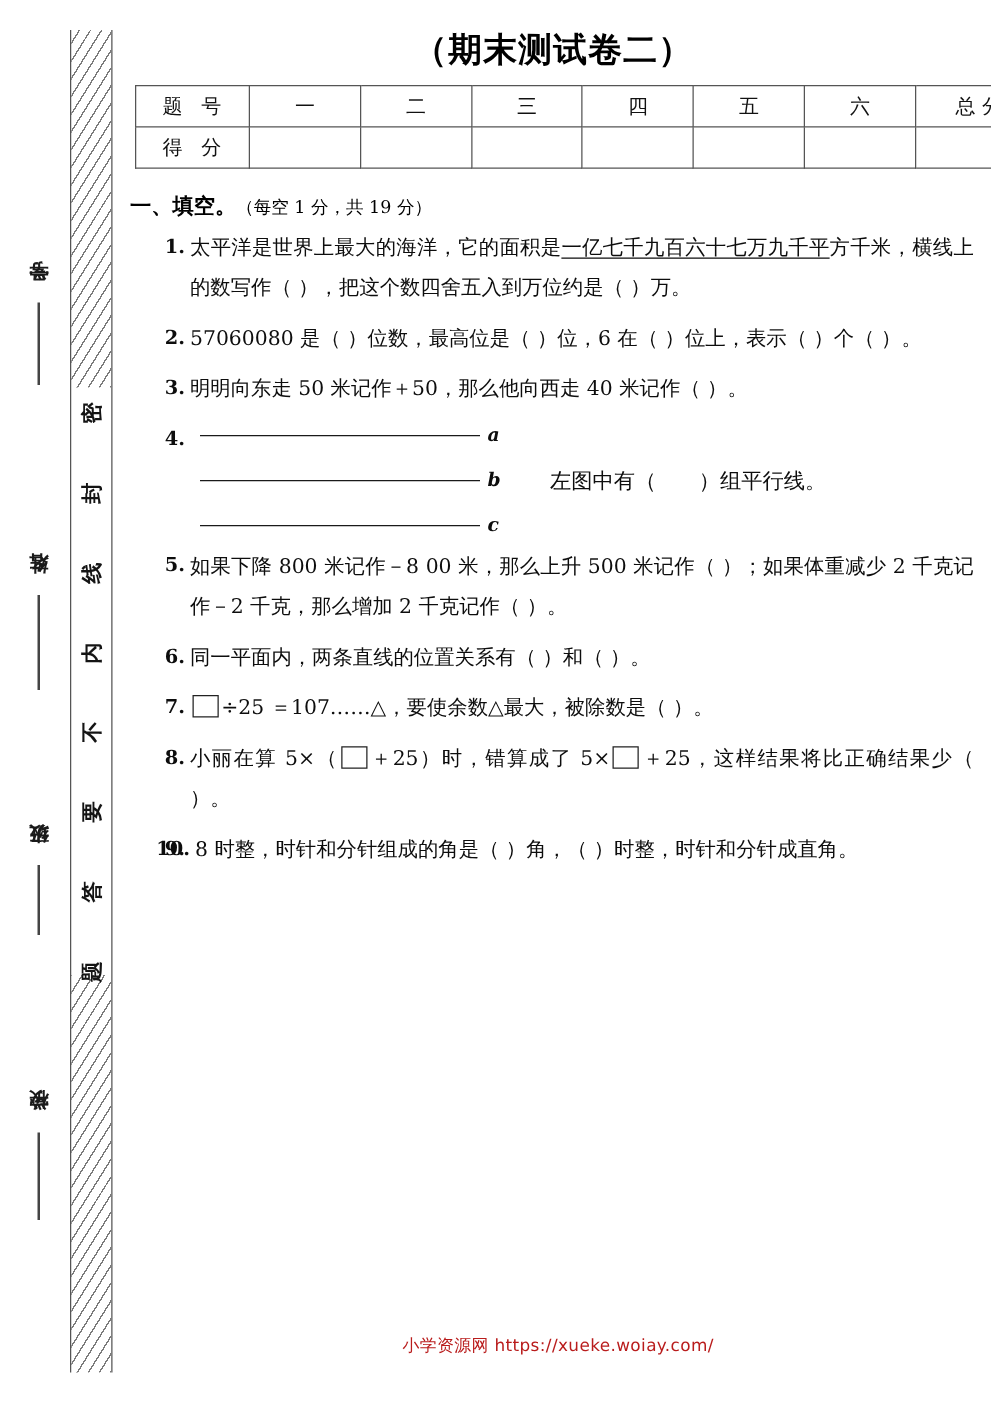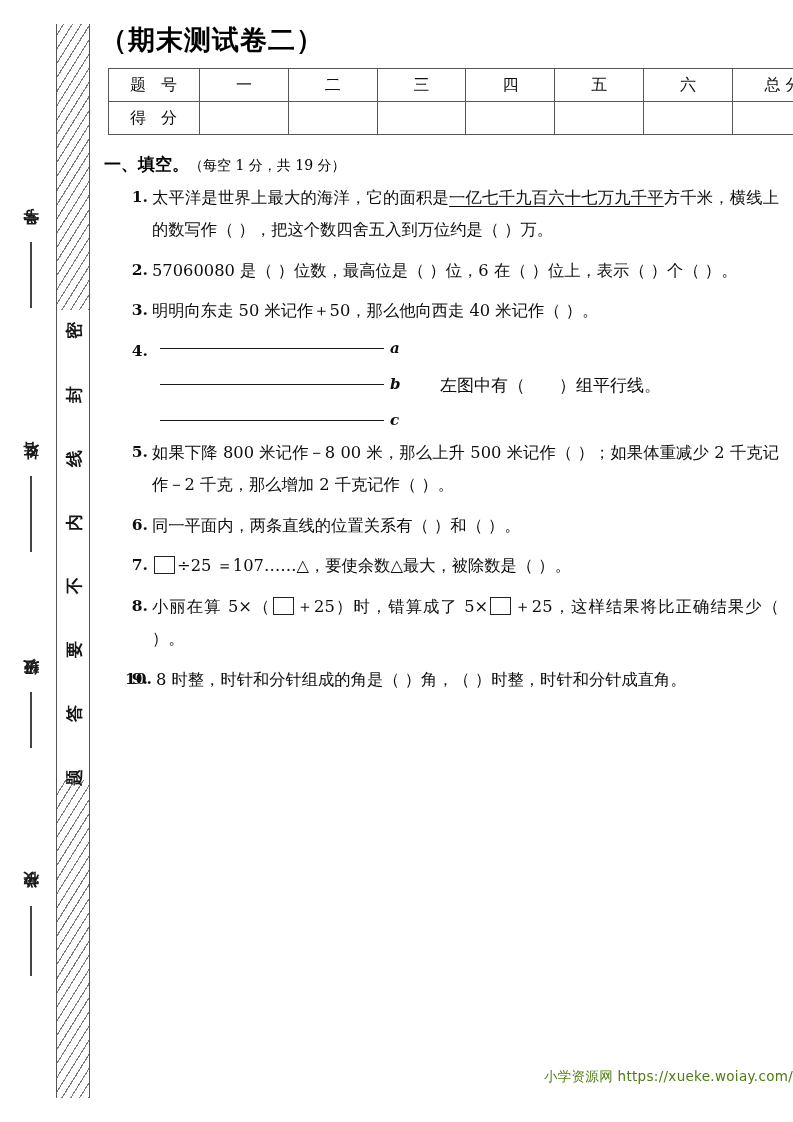--- a/index.html
+++ b/index.html
@@ -117,21 +117,21 @@
     text-align: center;
     font-size: 33px;
     font-weight: 700;
     letter-spacing: 0.5px;
     font-family: "DejaVu Sans", "Liberation Sans", sans-serif;
     color: #000;
     padding-right: 8px;
   }
   #title-sub {
     margin: 22px 0 0 0;
-    text-align: left;
+    text-align: center;
     font-size: 27px;
     font-weight: 700;
     font-family: "DejaVu Sans", "Liberation Sans", sans-serif;
     color: #000;
     letter-spacing: 1px;
     padding-right: 8px;
   }
 
   #exam-meta {
     margin: 26px 18px 0 0;
@@ -250,23 +250,23 @@
     font-size: 17px;
     white-space: nowrap;
   }
 
   
   #footer-watermark {
     position: absolute;
     left: 0;
     top: 1068px;
     width: 693px;
-    text-align: right;
+    text-align: center;
     font-size: 13.5px;
-    color: #4d7c0f;
+    color: #b91c1c;
     font-family: "DejaVu Sans", "Liberation Sans", sans-serif;
     letter-spacing: 0.3px;
   }
 </style>
 </head>
 <body>
 
 <div id="seal-sidebar">
 
   <div class="info-col">

